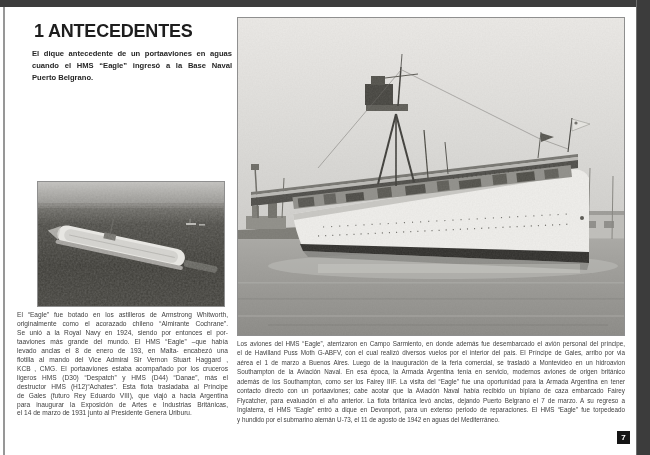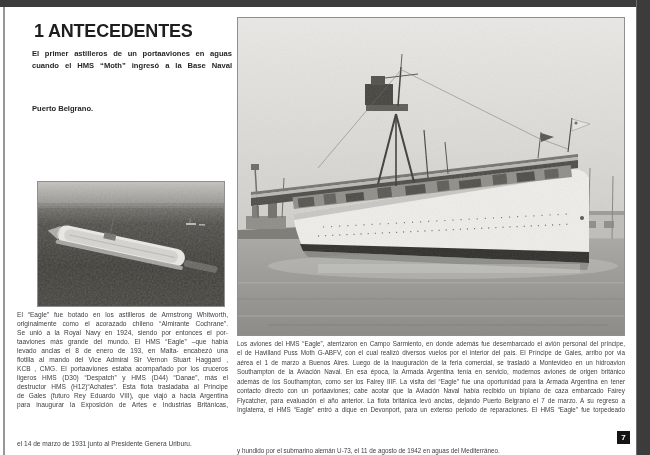--- a/index.html
+++ b/index.html
@@ -11,21 +11,21 @@
   .page{position:absolute;left:5px;top:7px;width:631px;height:448px;background:#ffffff;}
 
   .title{position:absolute;left:29px;top:14px;font-size:18px;font-weight:700;color:#1d1d1d;letter-spacing:-0.2px;}
   .intro{position:absolute;left:27px;top:41px;width:200px;color:#262626;font-weight:700;
          font-size:7.6px;line-height:11.9px;}
   .caption-left{position:absolute;left:12px;top:304px;width:211px;color:#3e3e3e;
          font-size:6.6px;line-height:8.95px;}
   .caption-bottom{position:absolute;left:232px;top:332px;width:388px;color:#3e3e3e;
          font-size:6.3px;line-height:9.45px;}
   .jline{text-align:justify;text-align-last:justify;white-space:nowrap;overflow:hidden;}
-  .jline.last{text-align-last:left;margin-top:31px;}
+  .jline.last{text-align-last:left;}
 
   .photo{position:absolute;border:1px solid #8f8f8f;background:#d8d8d5;box-sizing:border-box;}
   .photo-small{left:32px;top:174px;width:188px;height:126px;}
   .photo-large{left:232px;top:10px;width:388px;height:319px;}
   .photo svg{display:block;width:100%;height:100%;}
 
   .page-number{position:absolute;left:612px;top:424px;width:13px;height:13px;background:#151515;
         color:#ffffff;font-size:8px;font-weight:700;display:flex;align-items:center;justify-content:center;}
 </style>
 </head>
@@ -34,22 +34,22 @@
 <div class="stage">
   <div class="frame-top"></div>
   <div class="frame-right"></div>
   <div class="page-edge"></div>
 
   <div class="page">
 
     <div class="title">1 ANTECEDENTES</div>
 
     <div class="intro">
-        <div class="jline">El primer astilleros de un portaaviones en aguas</div>
-        <div class="jline">cuando  el HMS “Moth” ingresó a la Base Naval</div>
+        <div class="jline">El dique antecedente de un portaaviones en aguas</div>
+        <div class="jline">cuando  el HMS “Eagle” ingresó a la Base Naval</div>
         <div class="jline last">Puerto Belgrano.</div>
       </div>
 
     <figure class="photo photo-small" style="margin:0">
       <svg viewBox="0 0 186 124" preserveAspectRatio="none">
         <defs>
           <linearGradient id="skyS" x1="0" y1="0" x2="0" y2="1">
             <stop offset="0" stop-color="#bfbebb"></stop>
               <stop offset="1" stop-color="#8a8985"></stop>
           </linearGradient>

